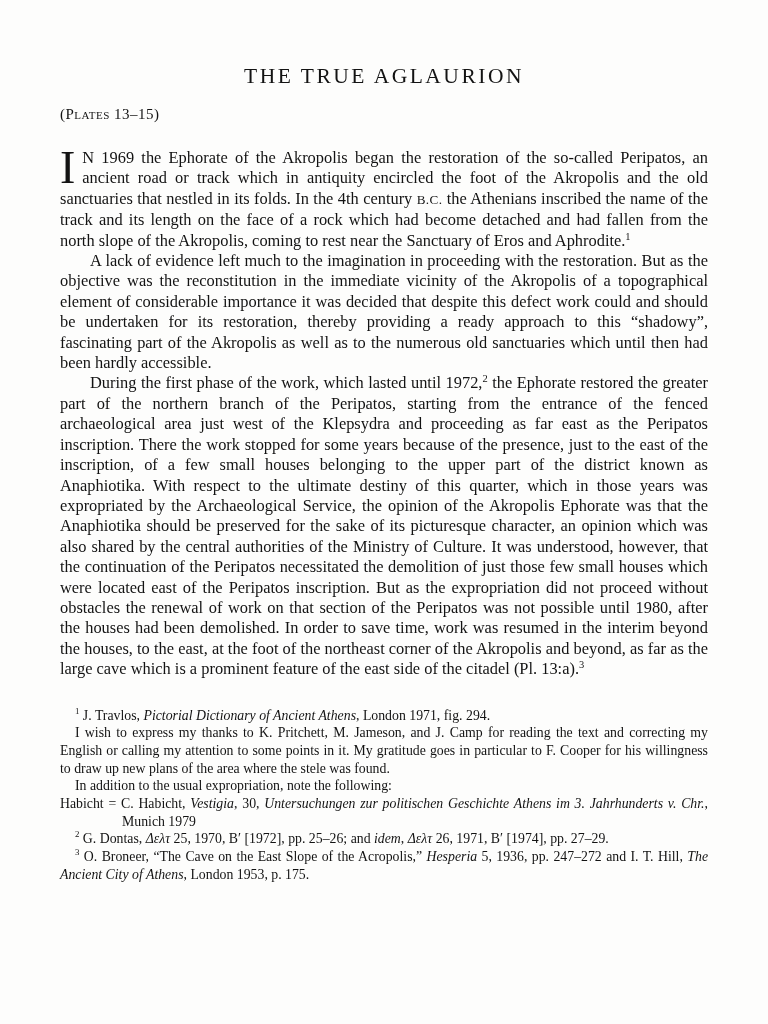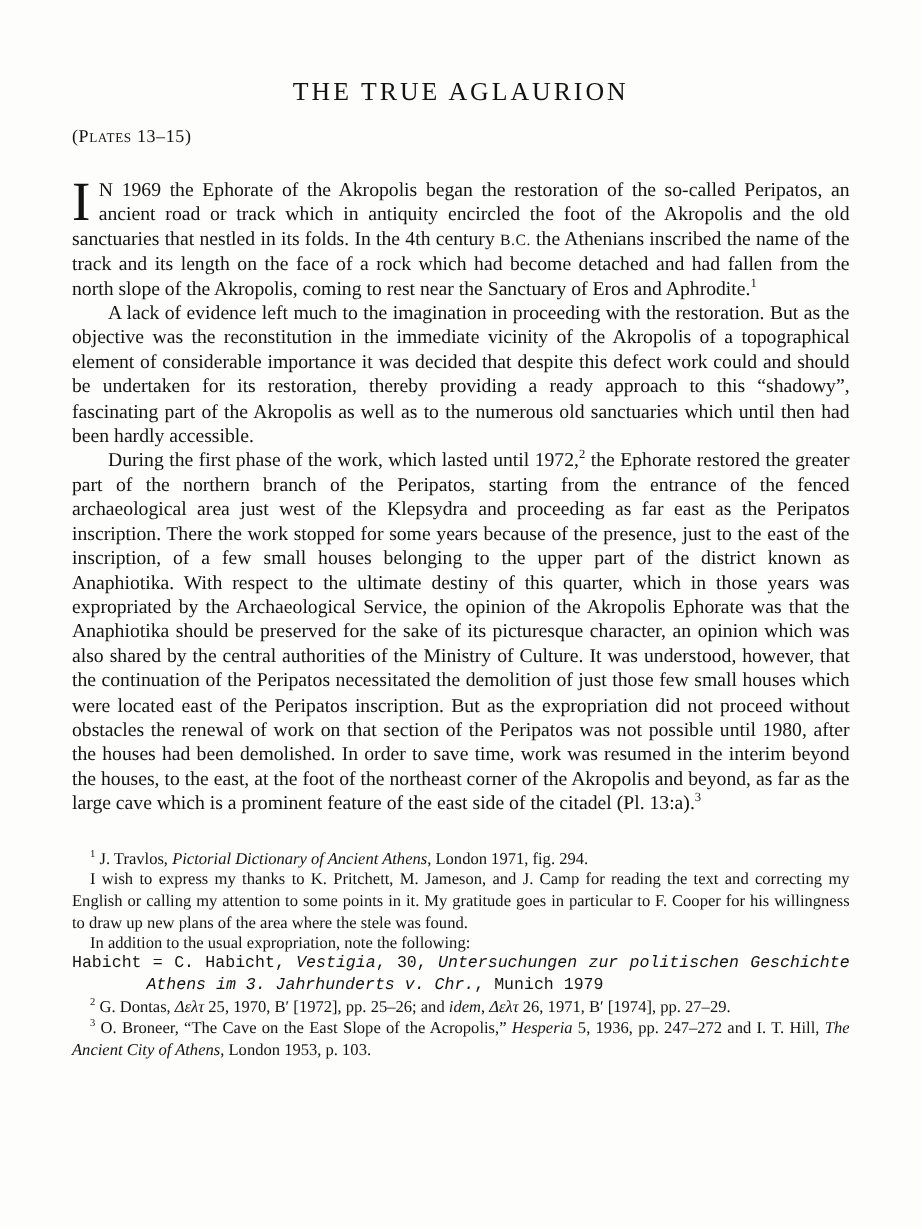--- a/index.html
+++ b/index.html
@@ -70,21 +70,20 @@
   }
   .footnotes p {
     margin: 0;
   }
   .footnotes p.indent {
     text-indent: 15px;
   }
   .footnotes p.hang {
     padding-left: 62px;
     text-indent: -62px;
-    font-family: Liberation Mono, monospace;
   }
 </style>
 </head>
 <body>
 
 <div class="page">
 
   <h1 class="title">THE TRUE AGLAURION</h1>
 
   <div class="subtitle">(Plates 13–15)</div>
@@ -96,16 +95,16 @@
 
     <p class="indent"><span>During the first phase of the work, which lasted until 1972,</span><sup>2</sup><span> the Ephorate restored the greater part of the northern branch of the Peripatos, starting from the entrance of the fenced archaeological area just west of the Klepsydra and proceeding as far east as the Peripatos inscription. There the work stopped for some years because of the presence, just to the east of the inscription, of a few small houses belonging to the upper part of the district known as Anaphiotika. With respect to the ultimate destiny of this quarter, which in those years was expropriated by the Archaeological Service, the opinion of the Akropolis Ephorate was that the Anaphiotika should be preserved for the sake of its picturesque character, an opinion which was also shared by the central authorities of the Ministry of Culture. It was understood, however, that the continuation of the Peripatos necessitated the demolition of just those few small houses which were located east of the Peripatos inscription. But as the expropriation did not proceed without obstacles the renewal of work on that section of the Peripatos was not possible until 1980, after the houses had been demolished. In order to save time, work was resumed in the interim beyond the houses, to the east, at the foot of the northeast corner of the Akropolis and beyond, as far as the large cave which is a prominent feature of the east side of the citadel (Pl. 13:a).</span><sup>3</sup></p>
   </div>
 
   <div class="footnotes">
     <p class="indent"><sup>1</sup><span> J. Travlos, </span><span class="seg-i">Pictorial Dictionary of Ancient Athens</span><span>, London 1971, fig. 294.</span></p>
     <p class="indent"><span>I wish to express my thanks to K. Pritchett, M. Jameson, and J. Camp for reading the text and correcting my English or calling my attention to some points in it. My gratitude goes in particular to F. Cooper for his willingness to draw up new plans of the area where the stele was found.</span></p>
     <p class="indent"><span>In addition to the usual expropriation, note the following:</span></p>
     <p class="hang"><span>Habicht = C. Habicht, </span><span class="seg-i">Vestigia</span><span>, 30, </span><span class="seg-i">Untersuchungen zur politischen Geschichte Athens im 3. Jahrhunderts v. Chr.</span><span>, Munich 1979</span></p>
     <p class="indent"><sup>2</sup><span> G. Dontas, </span><span class="seg-i">Δελτ</span><span> 25, 1970, B′ [1972], pp. 25–26; and </span><span class="seg-i">idem</span><span>, </span><span class="seg-i">Δελτ</span><span> 26, 1971, B′ [1974], pp. 27–29.</span></p>
-    <p class="indent"><sup>3</sup><span> O. Broneer, “The Cave on the East Slope of the Acropolis,” </span><span class="seg-i">Hesperia</span><span> 5, 1936, pp. 247–272 and I. T. Hill, </span><span class="seg-i">The Ancient City of Athens</span><span>, London 1953, p. 103.</span></p>
+    <p class="indent"><sup>3</sup><span> O. Broneer, “The Cave on the East Slope of the Acropolis,” </span><span class="seg-i">Hesperia</span><span> 5, 1936, pp. 247–272 and I. T. Hill, </span><span class="seg-i">The Ancient City of Athens</span><span>, London 1953, p. 175.</span></p>
   </div>
 
 </div>
 
 </body></html>

